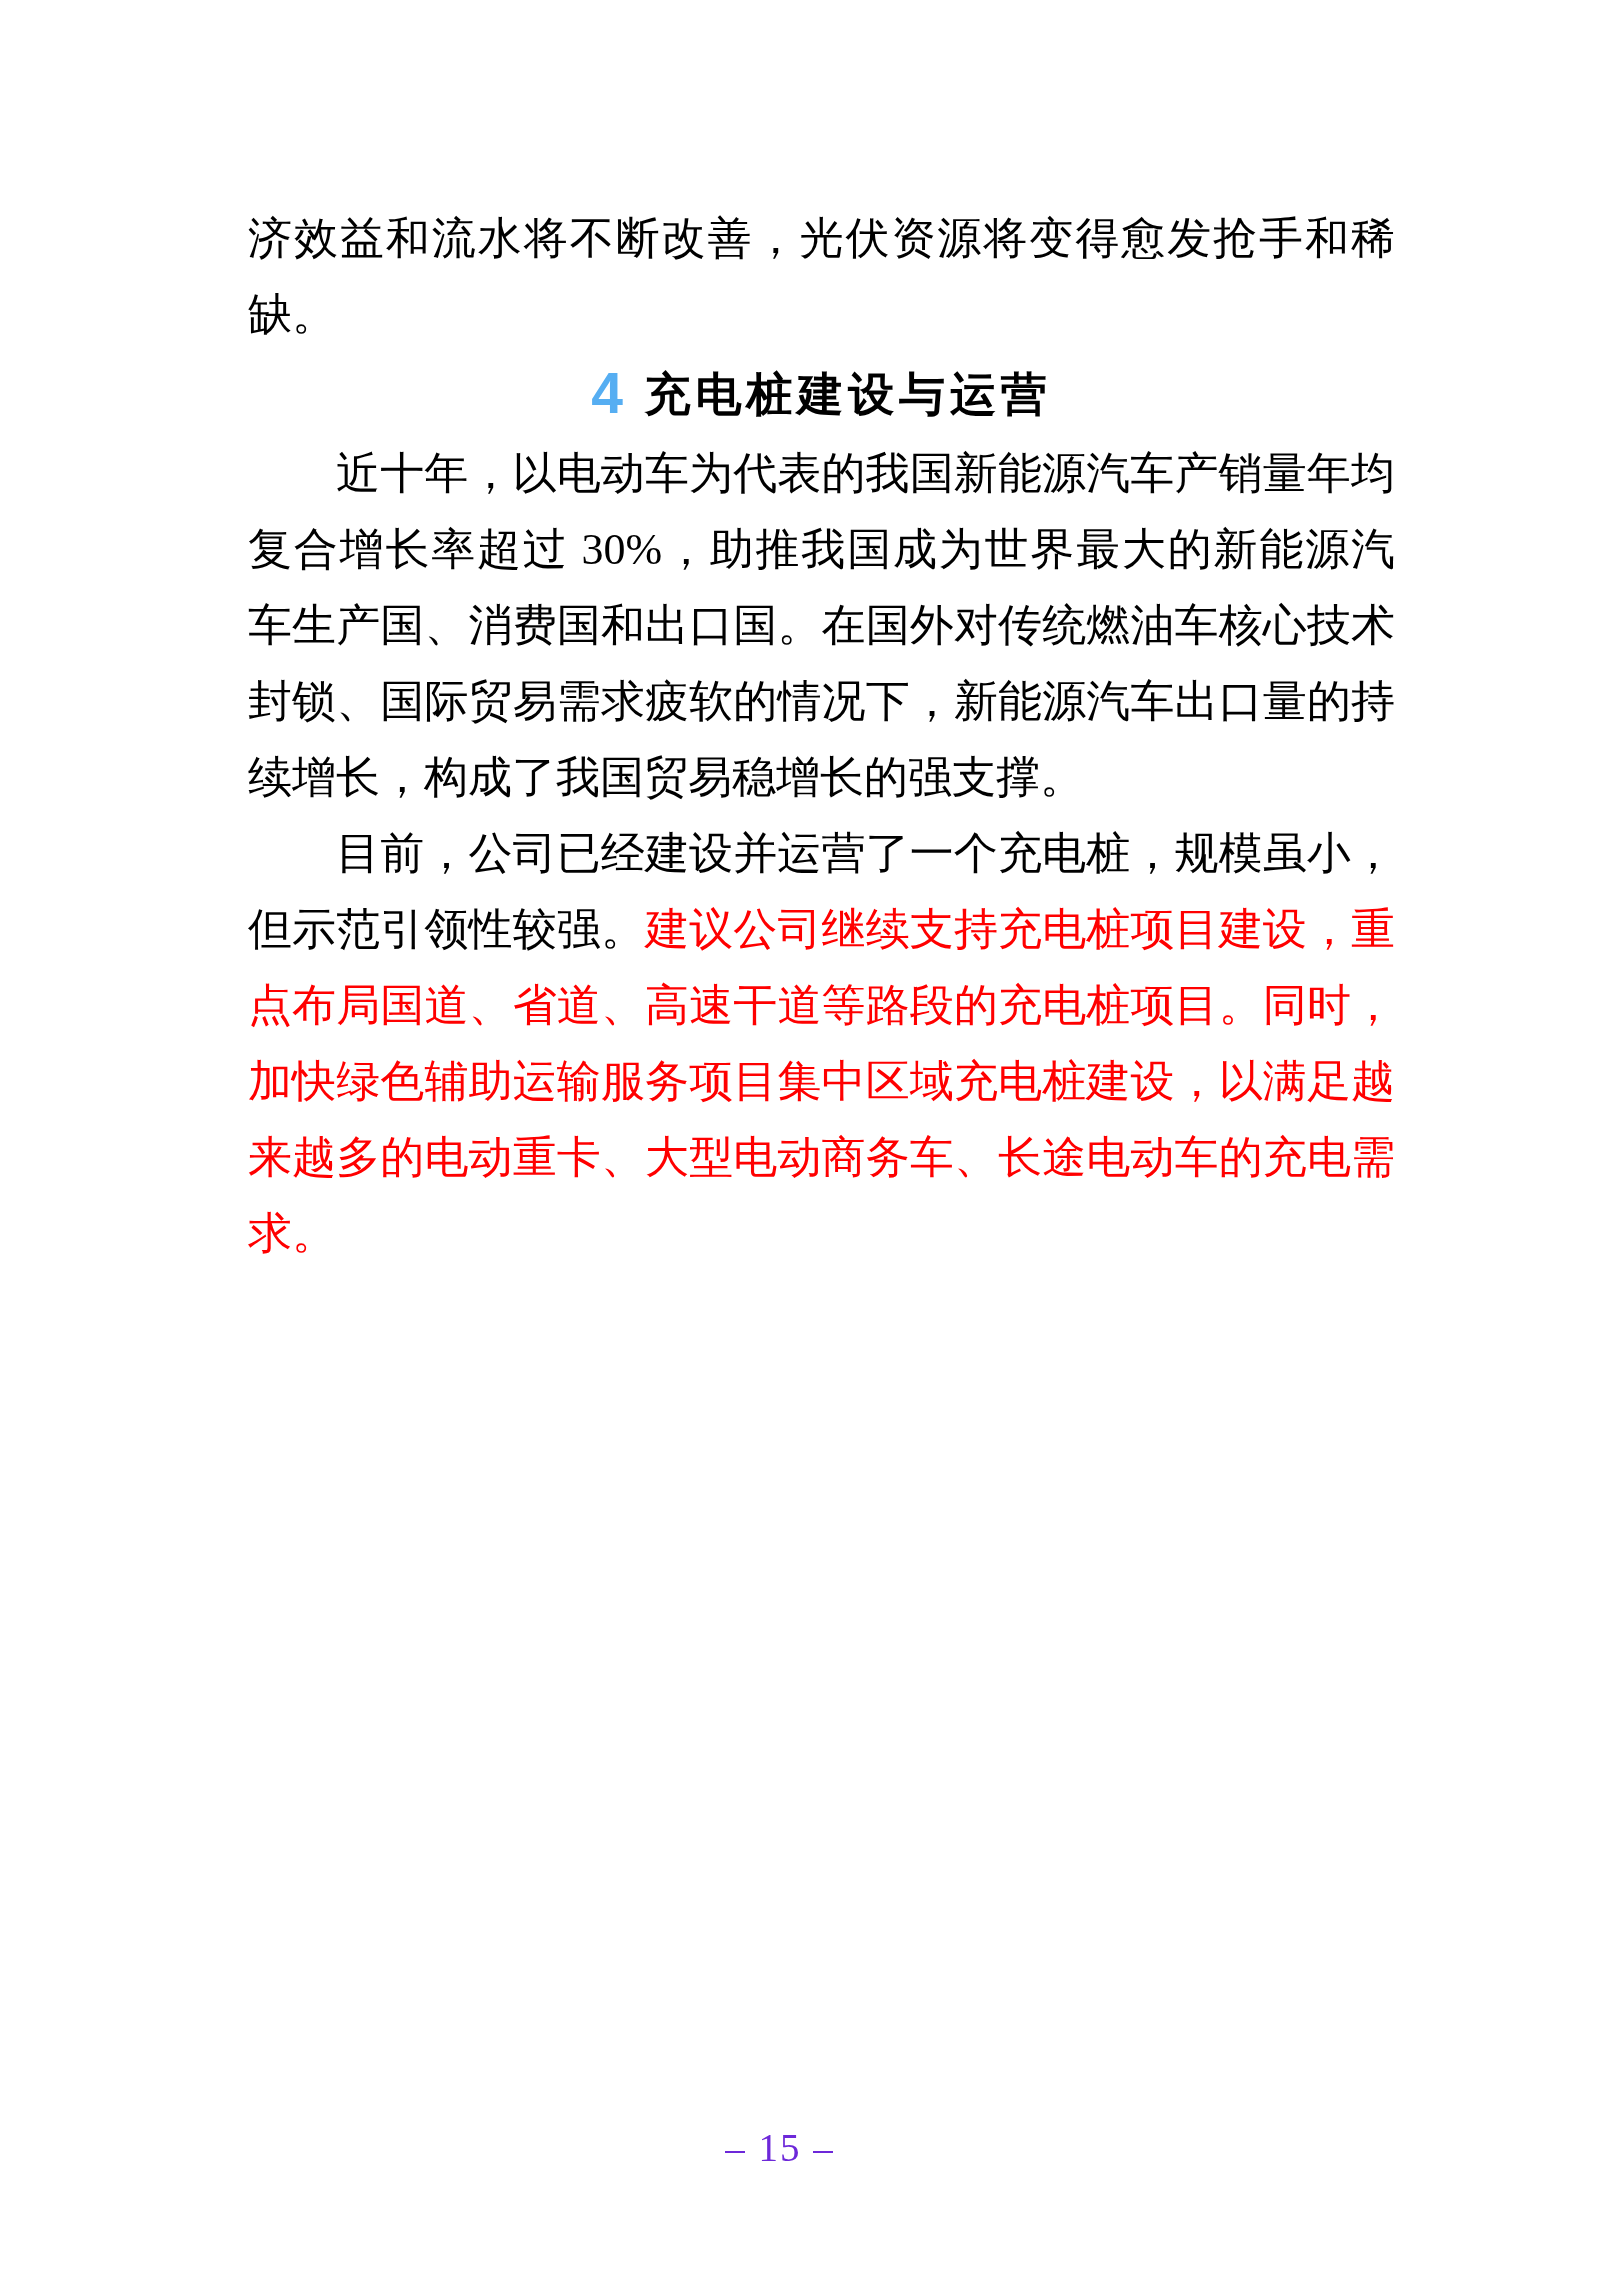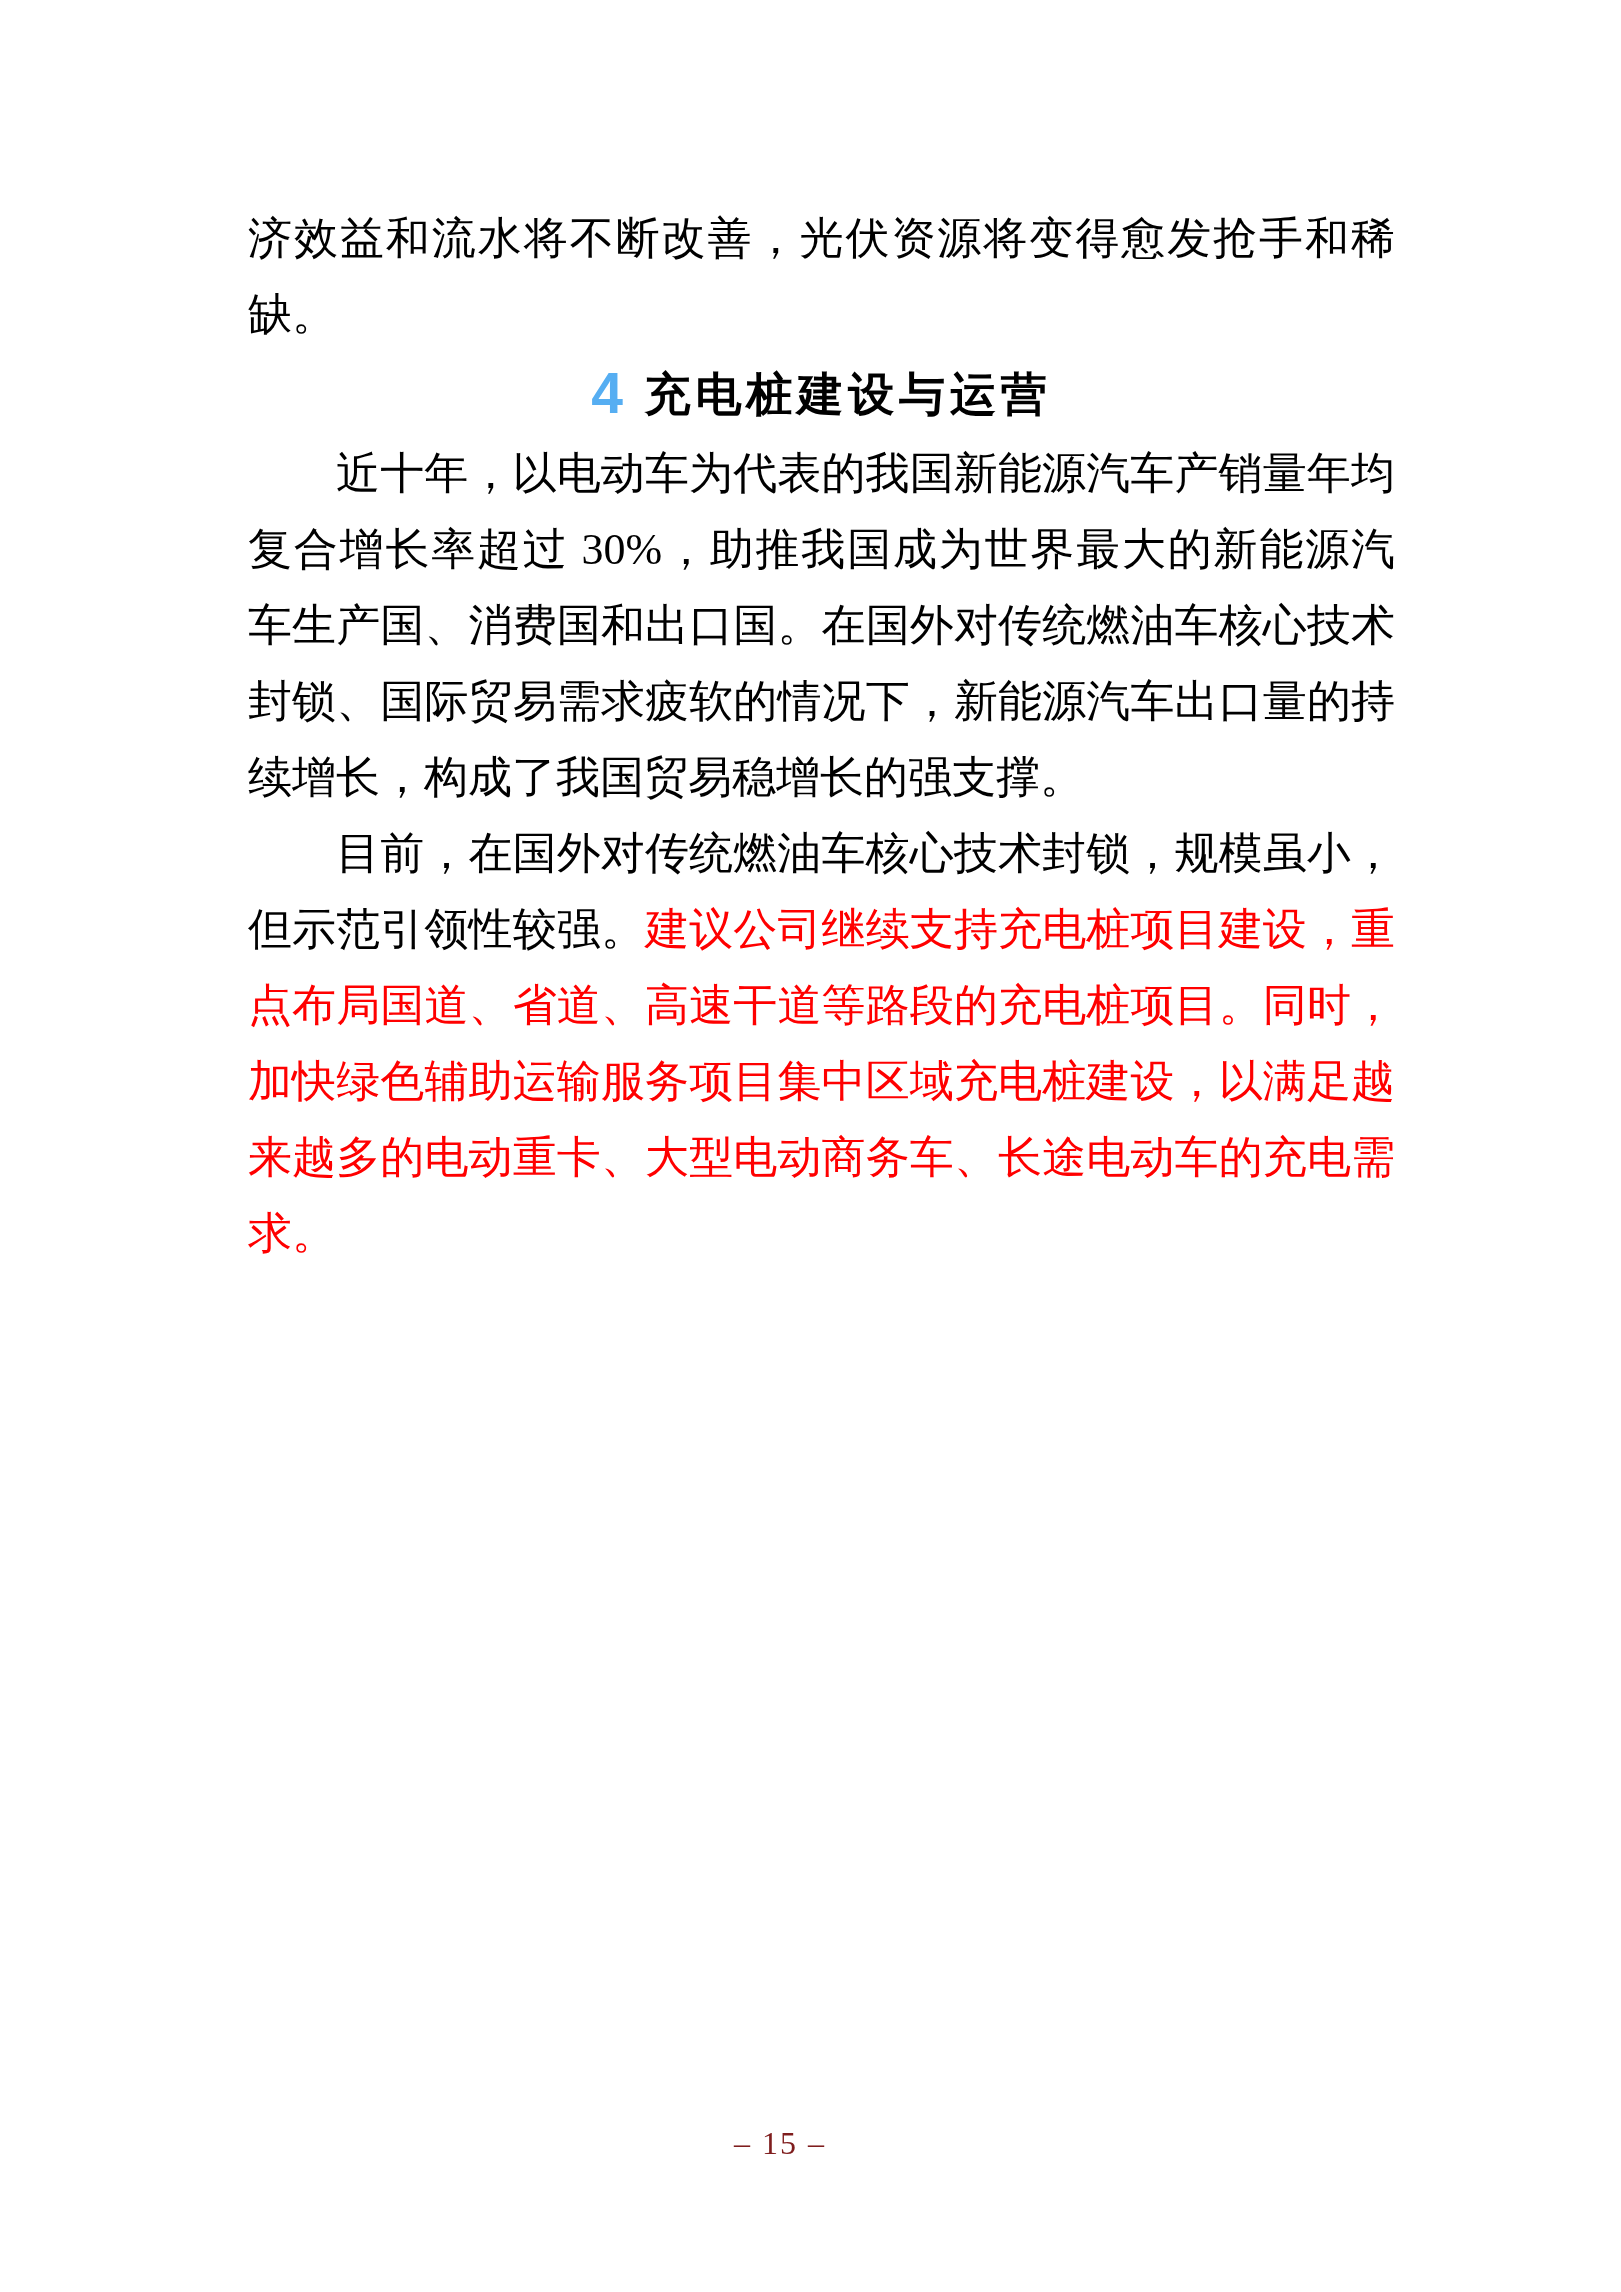--- a/index.html
+++ b/index.html
@@ -56,40 +56,40 @@
     font-weight: bold;
     letter-spacing: 4.9px;
     margin-top: 21px;
   }
   .page-footer {
     position: absolute;
     left: 0;
     right: 0;
     top: 2125px;
     text-align: center;
-    font-size: 32px;
-    color: #7f1d1d;
+    font-size: 39px;
+    color: #6d28d9;
     letter-spacing: 2px;
   }
 </style>
 </head>
 <body>
 
 <div class="page">
 
   <div class="content">
 
     <p><span class="run-black">济效益和流水将不断改善，光伏资源将变得愈发抢手和稀缺。</span></p>
 
 
     <p class="section-heading"><span class="heading-number">4</span><span class="heading-title">充电桩建设与运营</span></p>
 
     <p class="indent"><span class="run-black">近十年，以电动车为代表的我国新能源汽车产销量年均复合增长率超过 30%，助推我国成为世界最大的新能源汽车生产国、消费国和出口国。在国外对传统燃油车核心技术封锁、国际贸易需求疲软的情况下，新能源汽车出口量的持续增长，构成了我国贸易稳增长的强支撑。</span></p>
 
 
-    <p class="indent"><span class="run-black">目前，在国外对传统燃油车核心技术封锁，规模虽小，但示范引领性较强。</span><span class="run-red">建议公司继续支持充电桩项目建设，重点布局国道、省道、高速干道等路段的充电桩项目。同时，加快绿色辅助运输服务项目集中区域充电桩建设，以满足越来越多的电动重卡、大型电动商务车、长途电动车的充电需求。</span></p>
+    <p class="indent"><span class="run-black">目前，公司已经建设并运营了一个充电桩，规模虽小，但示范引领性较强。</span><span class="run-red">建议公司继续支持充电桩项目建设，重点布局国道、省道、高速干道等路段的充电桩项目。同时，加快绿色辅助运输服务项目集中区域充电桩建设，以满足越来越多的电动重卡、大型电动商务车、长途电动车的充电需求。</span></p>
 
   </div>
 
   <div class="page-footer"><span>– 15 –</span></div>
 
 </div>
 
 
 </body></html>

